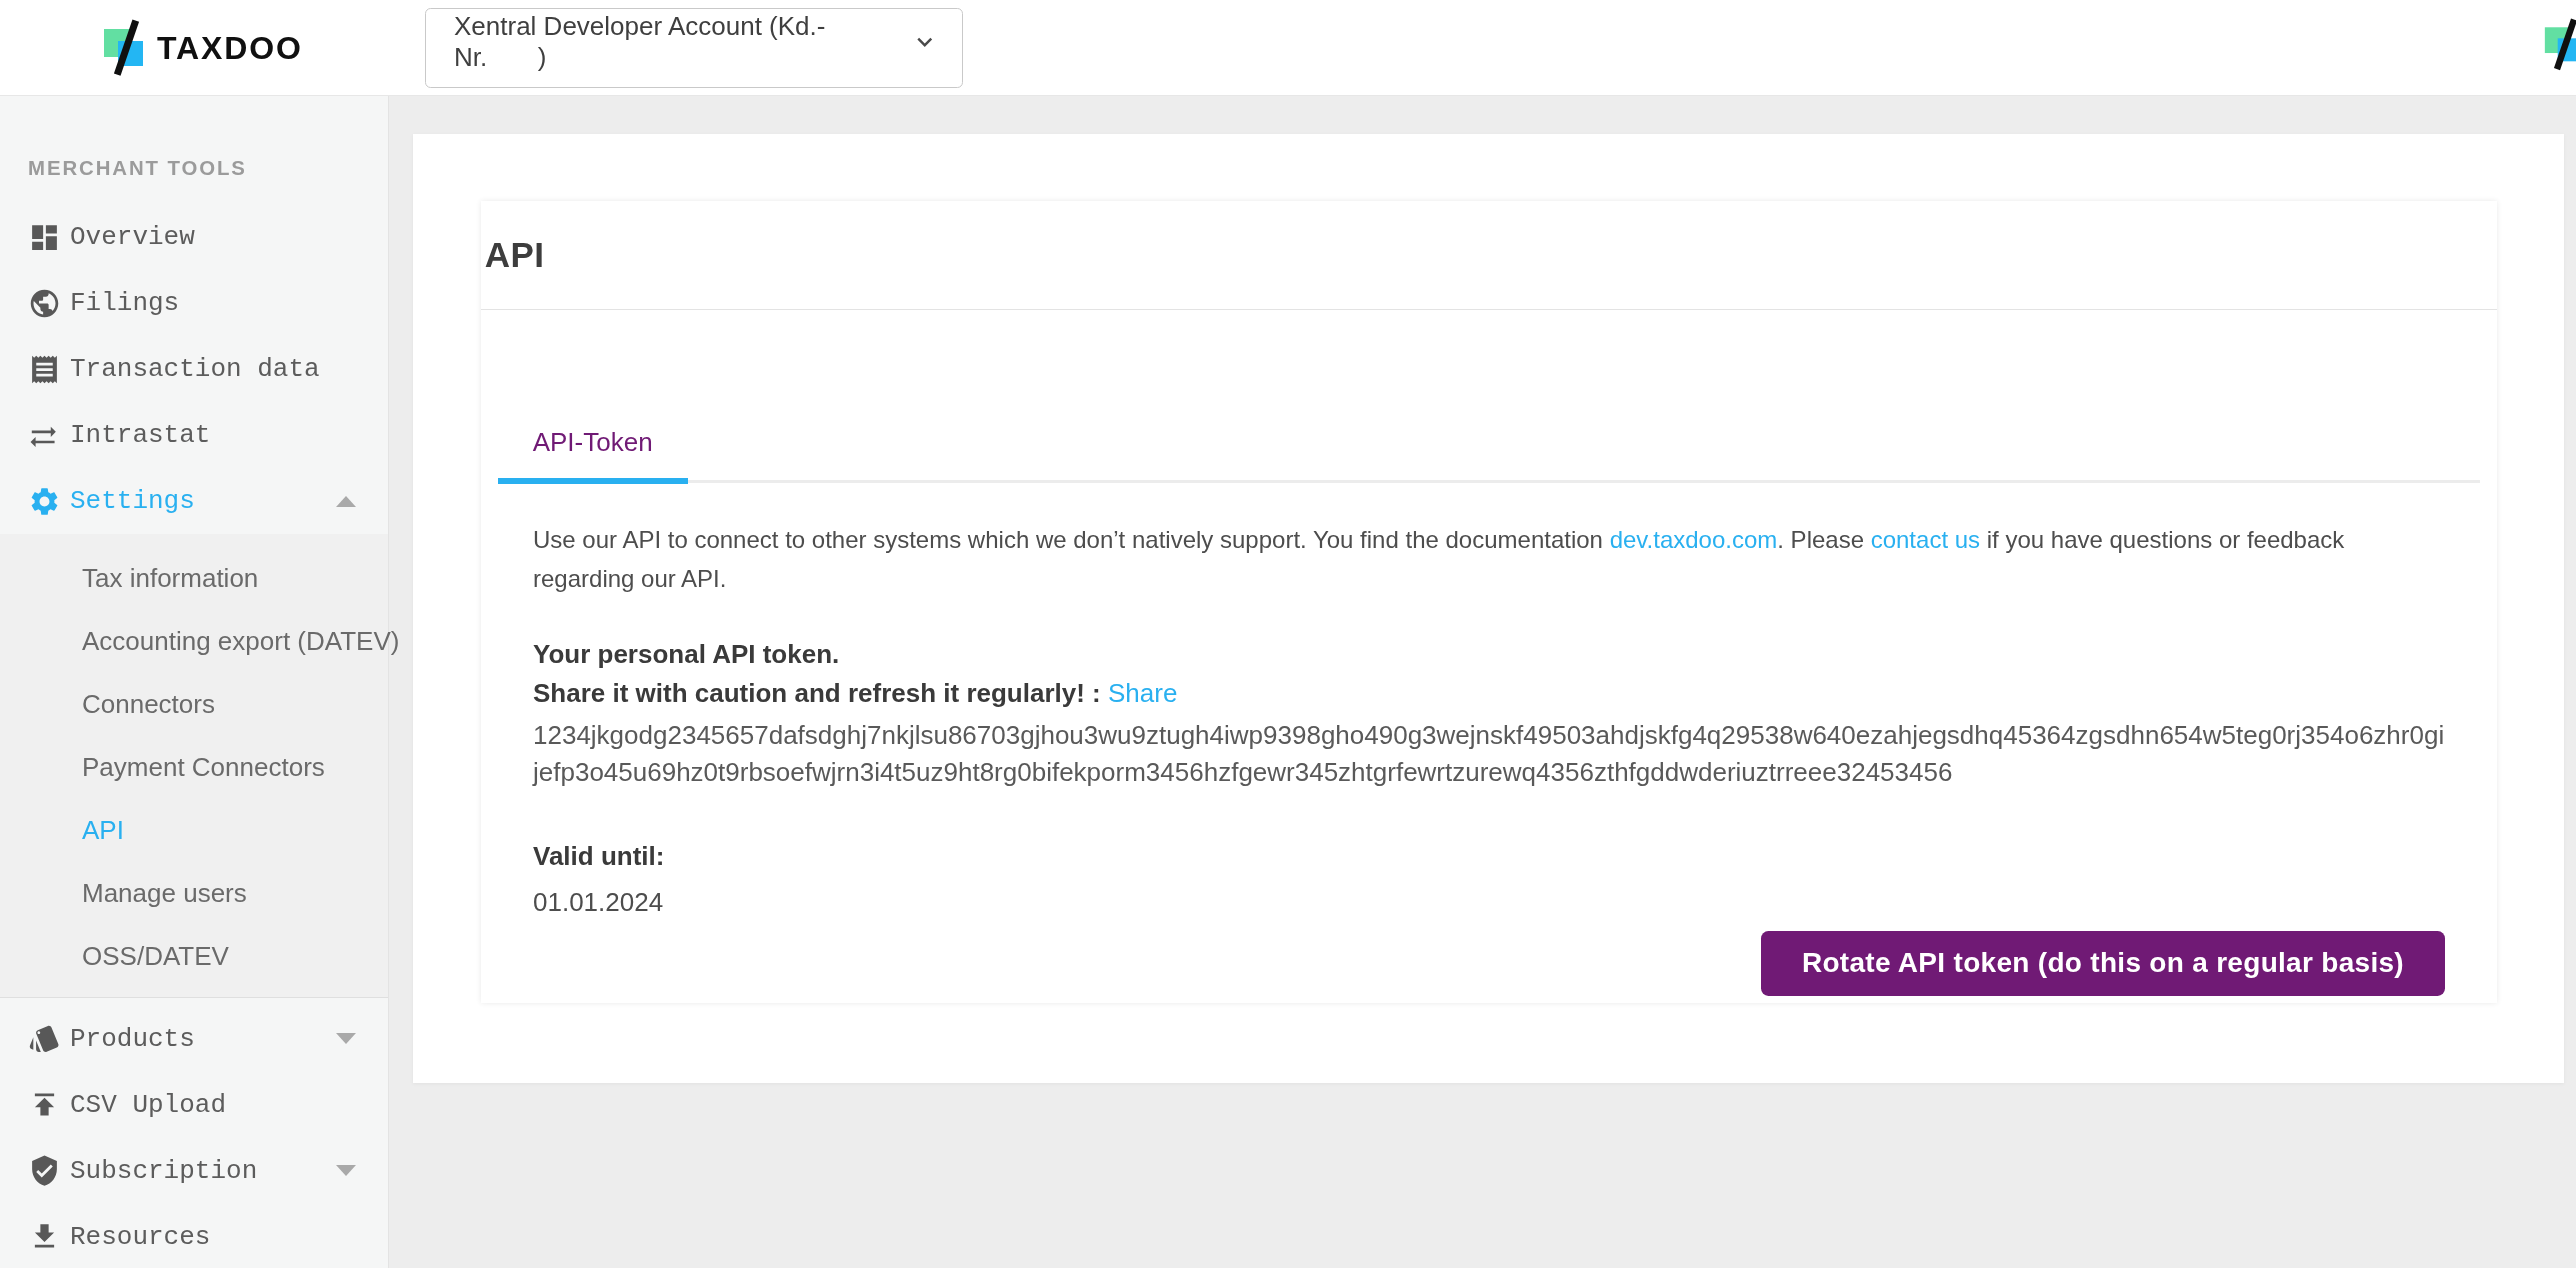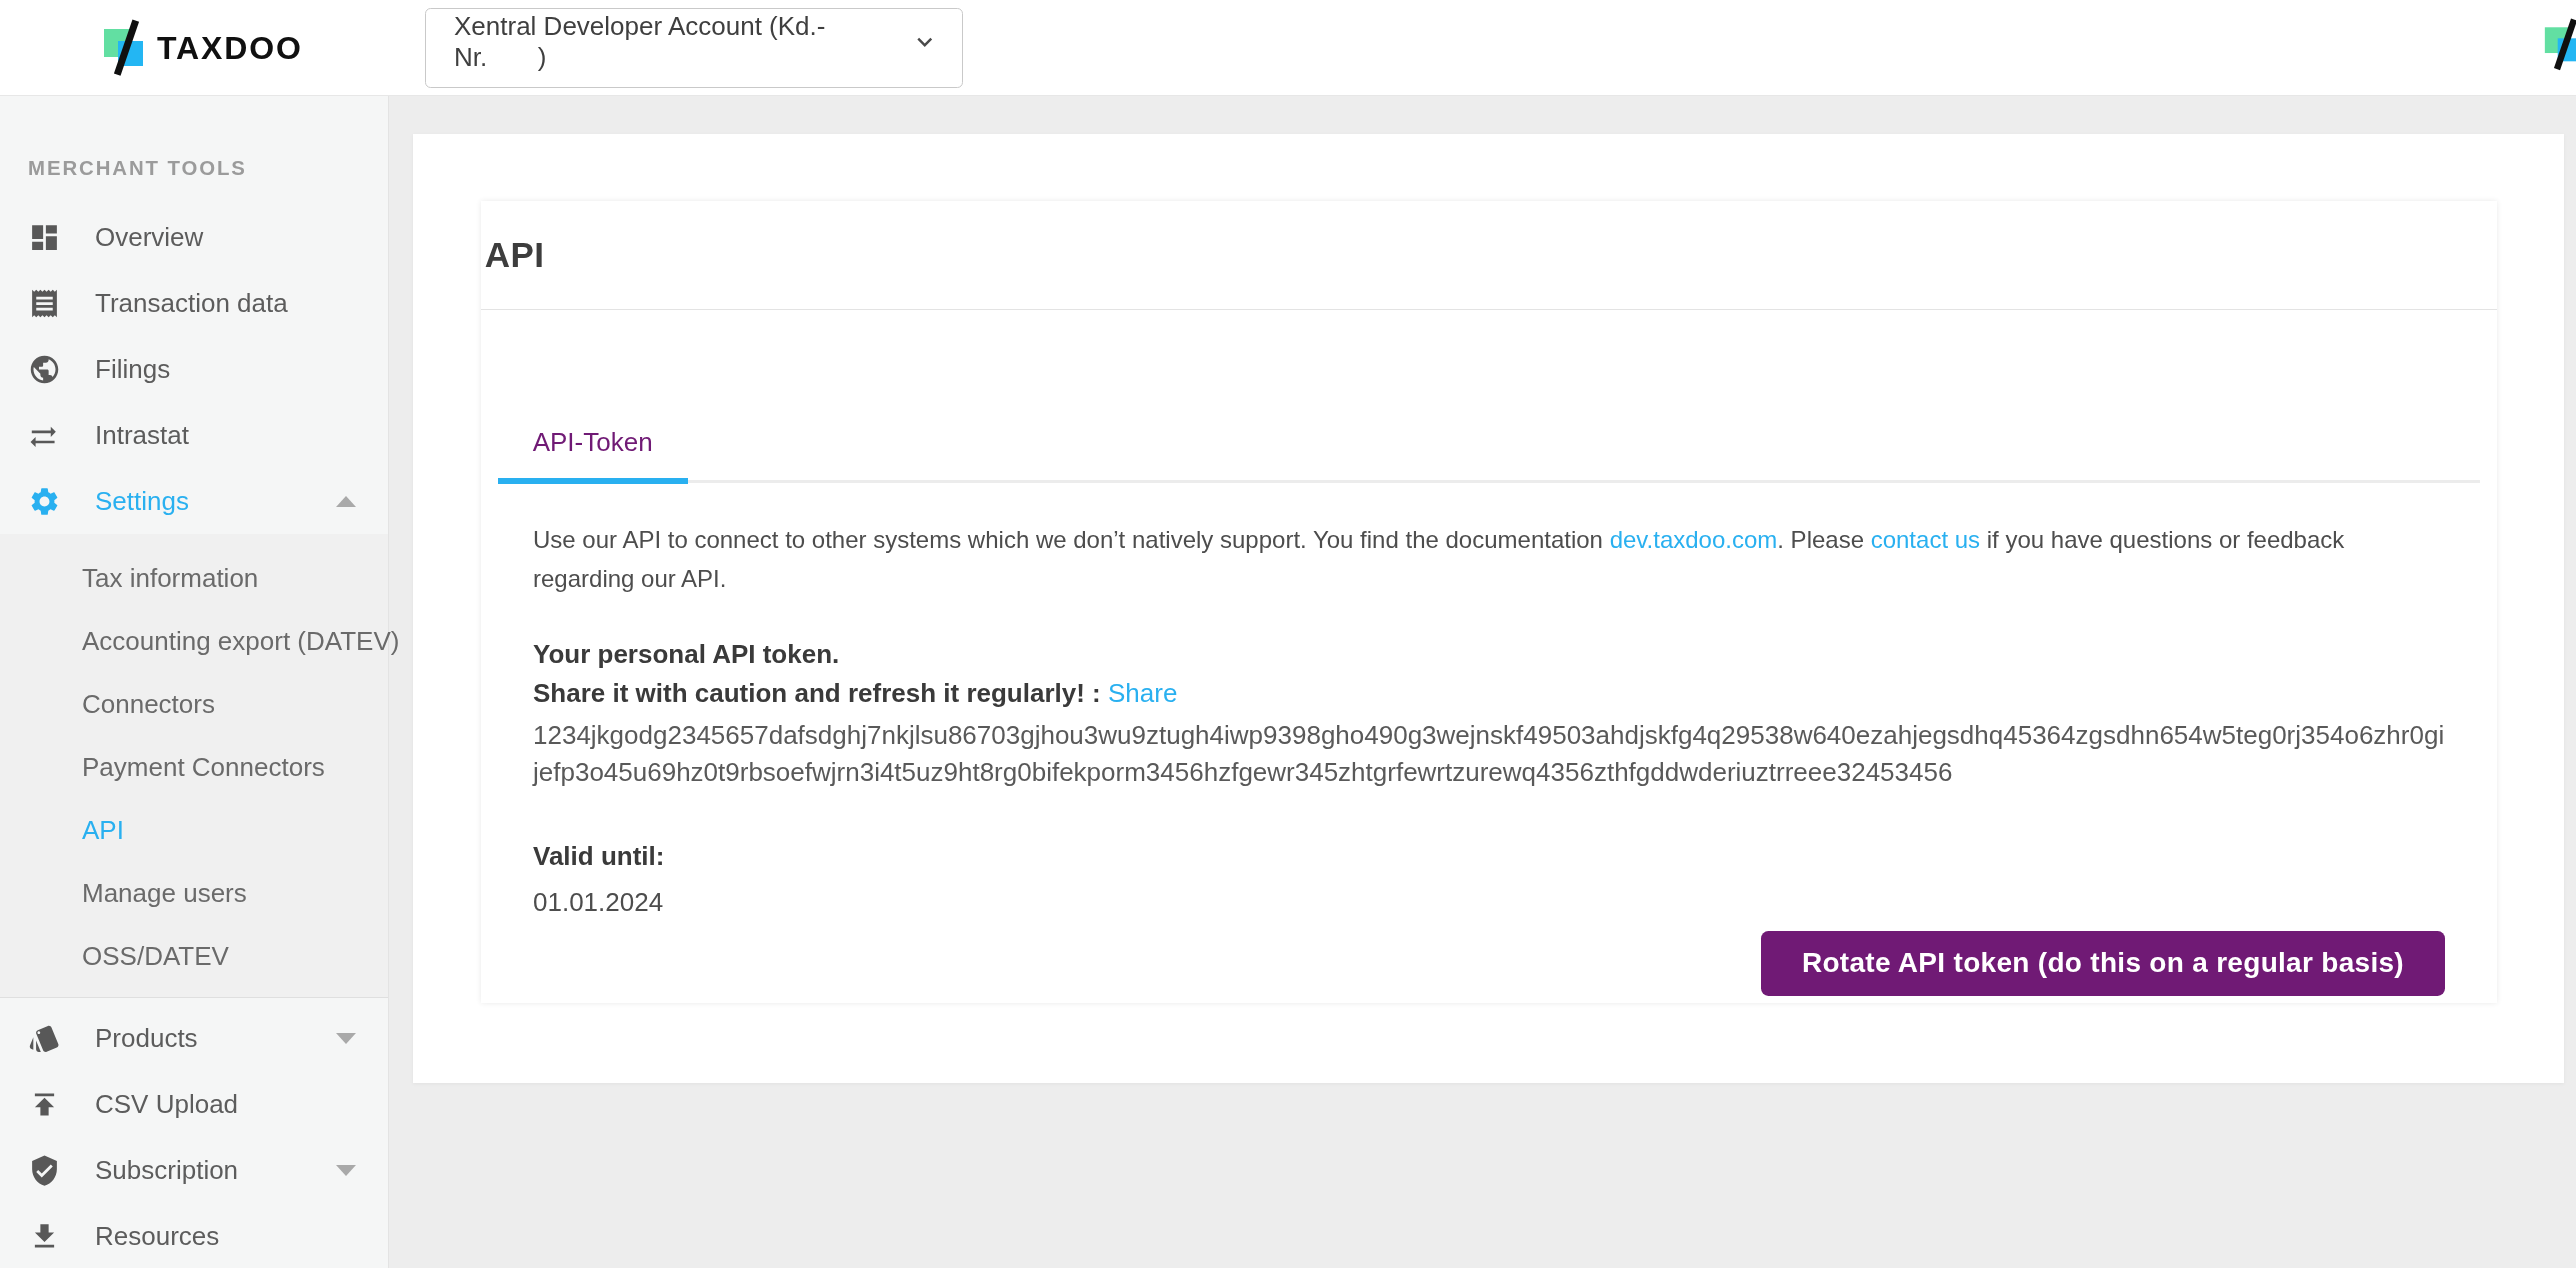--- a/index.html
+++ b/index.html
@@ -28,21 +28,21 @@
   .top-right-mark { position:absolute; right:33px; top:18.5px; transform:scale(0.92); transform-origin:top right; }
 
   
   .sidebar { position:absolute; top:96px; left:0; width:389px; height:1173px;
     background:#f5f6f6; border-right:0.9px solid #e3e3e3; }
   .side-section-label { margin:61px 0 24px 28px; font-size:20.4px; font-weight:700;
     letter-spacing:1.9px; color:#9b9b9b; }
   .nav-item { height:66px; display:flex; align-items:center; padding-left:28px;
     cursor:pointer; color:#5c5c5c; font-size:26px; position:relative; }
   .nav-item svg { width:33px; height:33px; fill:#585858; flex:0 0 auto; }
-  .nav-item .lbl { margin-left:34px; white-space:nowrap; }
+  .nav-item .lbl { margin-left:9px; white-space:nowrap;font-family:Liberation Mono, monospace; }
   .nav-item.active-blue { color:#29b0f0; }
   .nav-item.active-blue svg { fill:#29b0f0; }
   .chev { position:absolute; right:32px; width:0; height:0;
     border-left:10.2px solid transparent; border-right:10.2px solid transparent; }
   .chev.up   { border-bottom:11px solid #a9a9a9; }
   .chev.down { border-top:11px solid #a9a9a9; }
 
   .submenu { background:#f0f0f0; padding:13px 0 9.3px; }
   .sub-item { height:63px; display:flex; align-items:center; padding-left:82px;
     font-size:26px; color:#6a6a6a; cursor:pointer; white-space:nowrap; }
@@ -108,30 +108,30 @@
 
   <div class="nav-item">
     <svg viewBox="0 0 24 24">
       <path d="M3 13h8V3H3v10zm0 8h8v-6H3v6zm10 0h8V11h-8v10zm0-18v6h8V3h-8z"></path>
     </svg>
     <span class="lbl">Overview</span>
   </div>
 
   <div class="nav-item">
     <svg viewBox="0 0 24 24">
+      <path d="M12 2C6.48 2 2 6.48 2 12s4.48 10 10 10 10-4.48 10-10S17.52 2 12 2zm-1 17.93c-3.95-.49-7-3.85-7-7.93 0-.62.08-1.21.21-1.79L9 15v1c0 1.1.9 2 2 2v1.93zm6.9-2.54c-.26-.81-1-1.39-1.9-1.39h-1v-3c0-.55-.45-1-1-1H8v-2h2c.55 0 1-.45 1-1V7h2c1.1 0 2-.9 2-2v-.41c2.93 1.19 5 4.06 5 7.41 0 2.08-.8 3.97-2.1 5.39z"></path>
+    </svg>
+    <span class="lbl">Filings</span>
+  </div>
+
+  <div class="nav-item">
+    <svg viewBox="0 0 24 24">
       <path d="M18 17H6v-2h12v2zm0-4H6v-2h12v2zm0-4H6V7h12v2zM3 22l1.5-1.5L6 22l1.5-1.5L9 22l1.5-1.5L12 22l1.5-1.5L15 22l1.5-1.5L18 22l1.5-1.5L21 22V2l-1.5 1.5L18 2l-1.5 1.5L15 2l-1.5 1.5L12 2l-1.5 1.5L9 2 7.5 3.5 6 2 4.5 3.5 3 2v20z"></path>
     </svg>
     <span class="lbl">Transaction data</span>
-  </div>
-
-  <div class="nav-item">
-    <svg viewBox="0 0 24 24">
-      <path d="M12 2C6.48 2 2 6.48 2 12s4.48 10 10 10 10-4.48 10-10S17.52 2 12 2zm-1 17.93c-3.95-.49-7-3.85-7-7.93 0-.62.08-1.21.21-1.79L9 15v1c0 1.1.9 2 2 2v1.93zm6.9-2.54c-.26-.81-1-1.39-1.9-1.39h-1v-3c0-.55-.45-1-1-1H8v-2h2c.55 0 1-.45 1-1V7h2c1.1 0 2-.9 2-2v-.41c2.93 1.19 5 4.06 5 7.41 0 2.08-.8 3.97-2.1 5.39z"></path>
-    </svg>
-    <span class="lbl">Filings</span>
   </div>
 
   <div class="nav-item">
     <svg viewBox="0 0 24 24">
       <path d="M18 12l4-4-4-4v3H3v2h15v3zM6 12l-4 4 4 4v-3h15v-2H6v-3z" transform="translate(0,2) scale(0.92)"></path>
     </svg>
     <span class="lbl">Intrastat</span>
   </div>
 
   <div class="nav-item active-blue">

